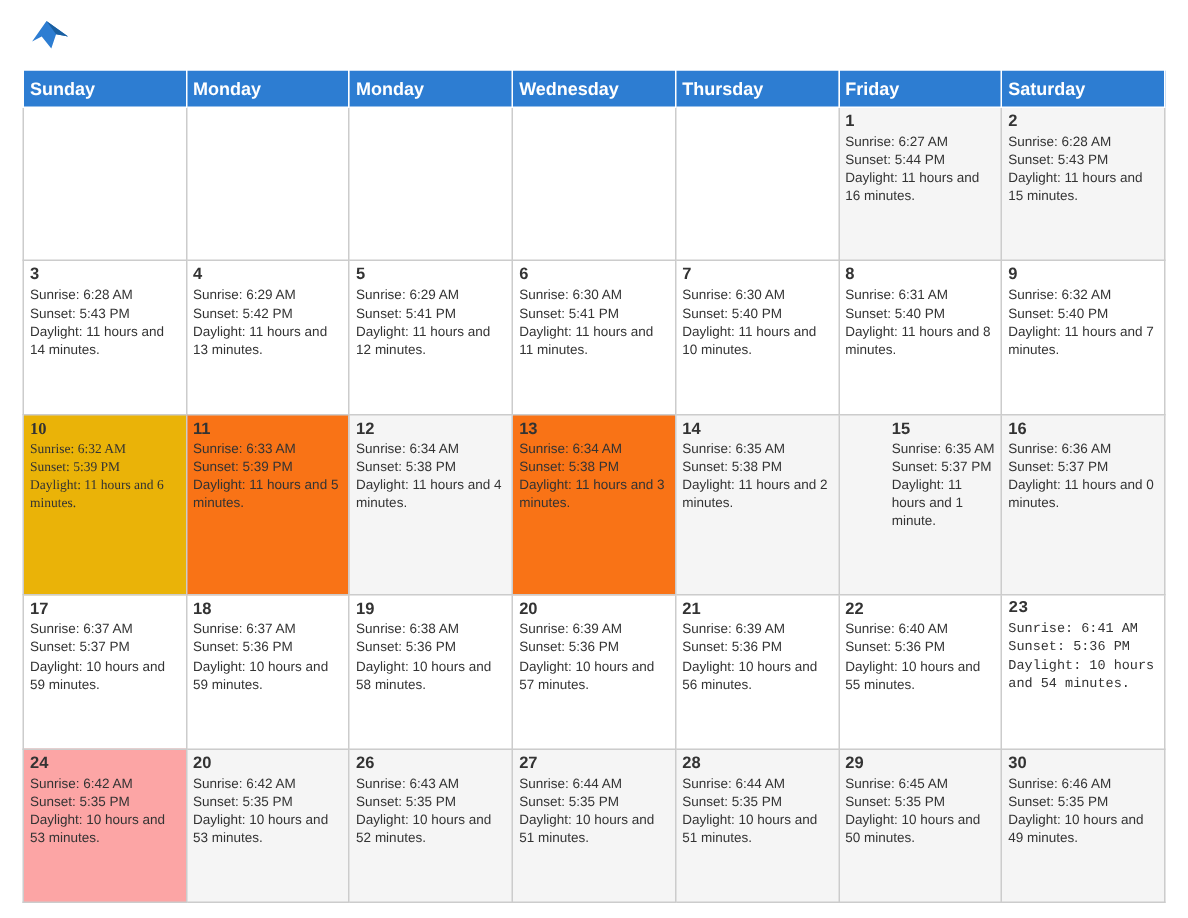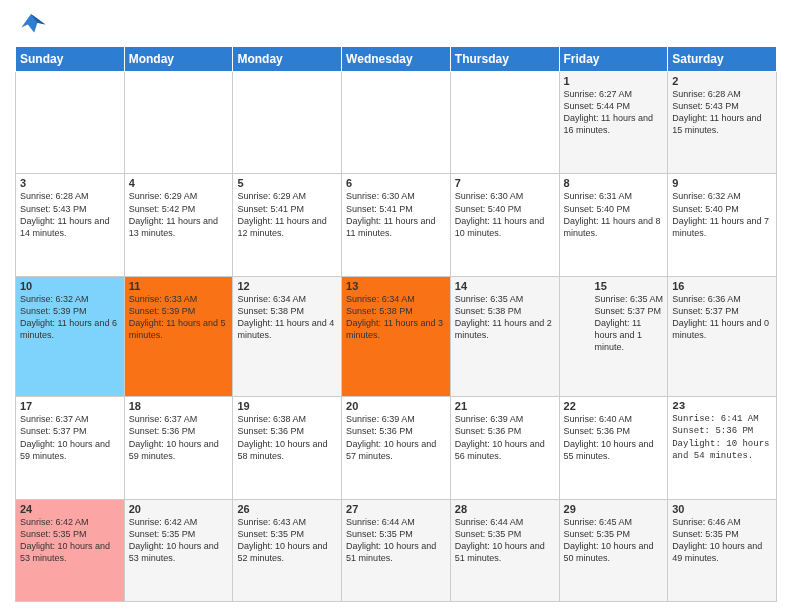--- a/index.html
+++ b/index.html
@@ -163,21 +163,21 @@
           <td style="background: rgb(255, 255, 255);">
             <div class="day-num">8</div>
             <div class="day-info">Sunrise: 6:31 AM<br>Sunset: 5:40 PM<br>Daylight: 11 hours and 8 minutes.</div>
           </td>
           <td style="background: rgb(255, 255, 255);">
             <div class="day-num">9</div>
             <div class="day-info">Sunrise: 6:32 AM<br>Sunset: 5:40 PM<br>Daylight: 11 hours and 7 minutes.</div>
           </td>
         </tr>
         <tr>
-          <td style="background: #7dd3fc;">
+          <td style="background: #eab308; font-family: Liberation Serif, serif;">
             <div class="day-num">10</div>
             <div class="day-info">Sunrise: 6:32 AM<br>Sunset: 5:39 PM<br>Daylight: 11 hours and 6 minutes.</div>
           </td>
           <td style="background: #f97316;">
             <div class="day-num">11</div>
             <div class="day-info">Sunrise: 6:33 AM<br>Sunset: 5:39 PM<br>Daylight: 11 hours and 5 minutes.</div>
           </td>
           <td style="background: rgb(245, 245, 245);">
             <div class="day-num">12</div>
             <div class="day-info">Sunrise: 6:34 AM<br>Sunset: 5:38 PM<br>Daylight: 11 hours and 4 minutes.</div>

